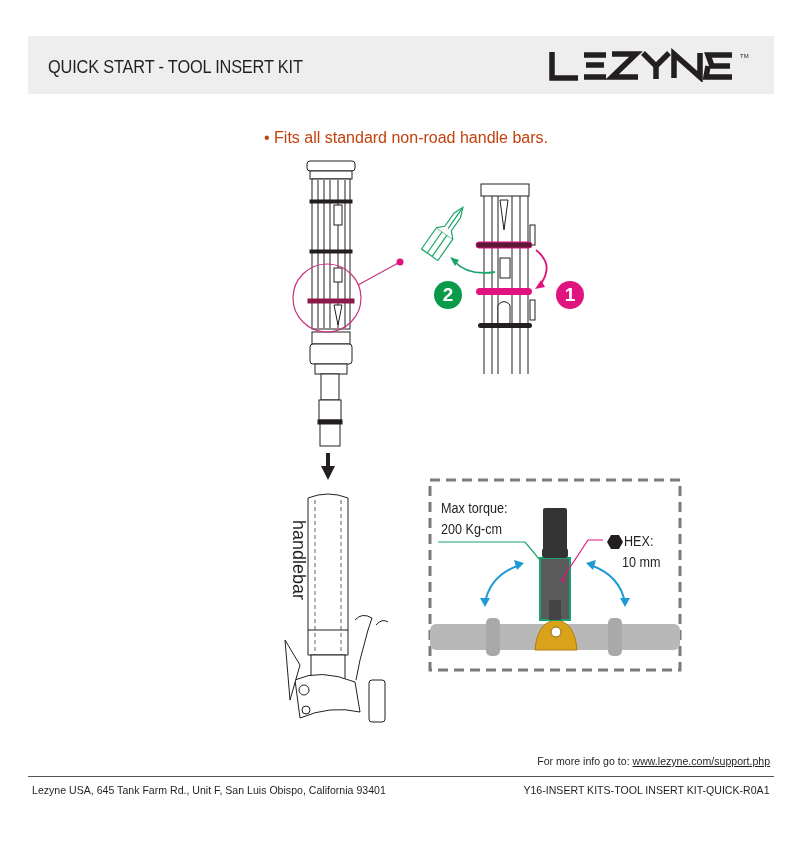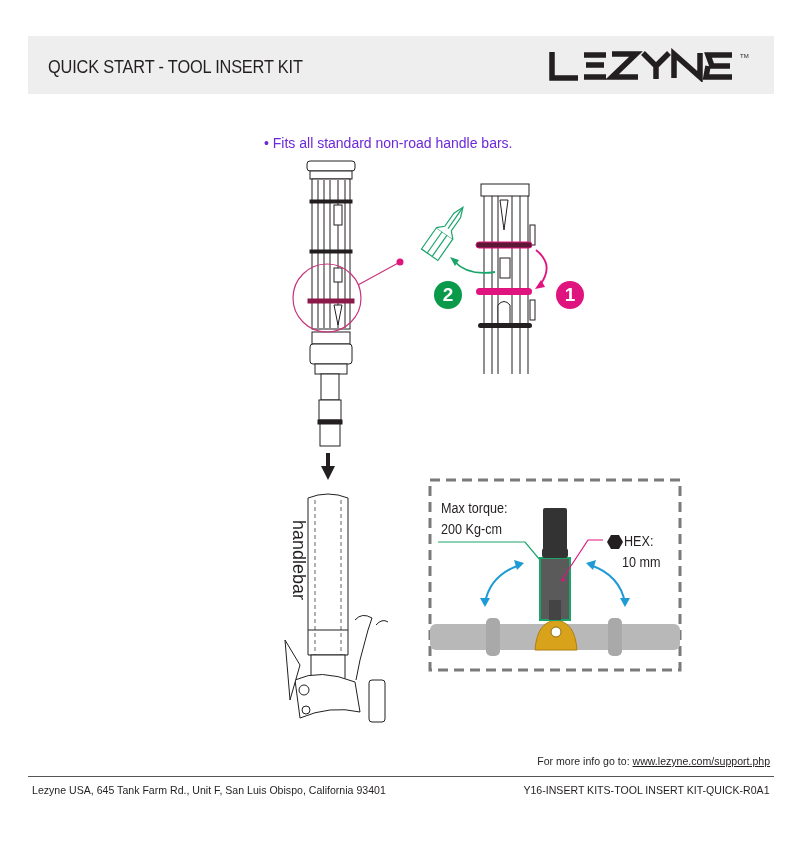--- a/index.html
+++ b/index.html
@@ -1,20 +1,20 @@
 <!DOCTYPE html>
 <html><head>
 <meta charset="utf-8">
 <style>
   html, body { margin:0; padding:0; background:#ffffff; }
   body { width:802px; height:849px; position:relative; overflow:hidden; font-family:"Liberation Sans", sans-serif; color:#231f20; }
   .header-band { position:absolute; left:28px; top:36px; width:746px; height:58px; background:#eeeeee; }
   .doc-title { position:absolute; left:48px; top:56px; font-family:"Liberation Sans", sans-serif; font-size:19px; letter-spacing:-0.2px; color:#231f20; transform:scaleX(0.86); transform-origin:left top; white-space:nowrap; }
   .logo { position:absolute; left:548px; top:48px; width:210px; height:34px; }
-  .bullet-text { position:absolute; left:264px; top:135px; font-size:14px; color:#6d28d9; white-space:nowrap; }
+  .bullet-text { position:absolute; left:264px; top:129px; font-size:16px; color:#c2410c; white-space:nowrap; }
   .illus { position:absolute; left:0; top:0; }
   .callout-label { position:absolute; font-size:14px; color:#231f20; white-space:nowrap; transform:scaleX(0.9); transform-origin:left top; }
   .step-badge { position:absolute; width:28px; height:28px; border-radius:50%; color:#fff; font-weight:bold; font-size:19px; text-align:center; line-height:28px; font-family:"Liberation Sans", sans-serif; }
   .handlebar-label { position:absolute; left:309px; top:520px; font-size:18px; color:#231f20; transform:rotate(90deg); transform-origin:left top; white-space:nowrap; }
   .more-info { position:absolute; right:32px; top:755px; font-size:11.5px; color:#231f20; white-space:nowrap; transform:scaleX(0.92); transform-origin:right top; }
   .more-info a { color:#231f20; text-decoration:underline; }
   .footer-rule { position:absolute; left:28px; top:776px; width:746px; height:1px; background:#555; }
   .footer-left { position:absolute; left:32px; top:784px; font-size:11.5px; color:#231f20; white-space:nowrap; transform:scaleX(0.92); transform-origin:left top; }
   .footer-right { position:absolute; right:32px; top:784px; font-size:11.5px; color:#231f20; white-space:nowrap; transform:scaleX(0.92); transform-origin:right top; }
 </style>

